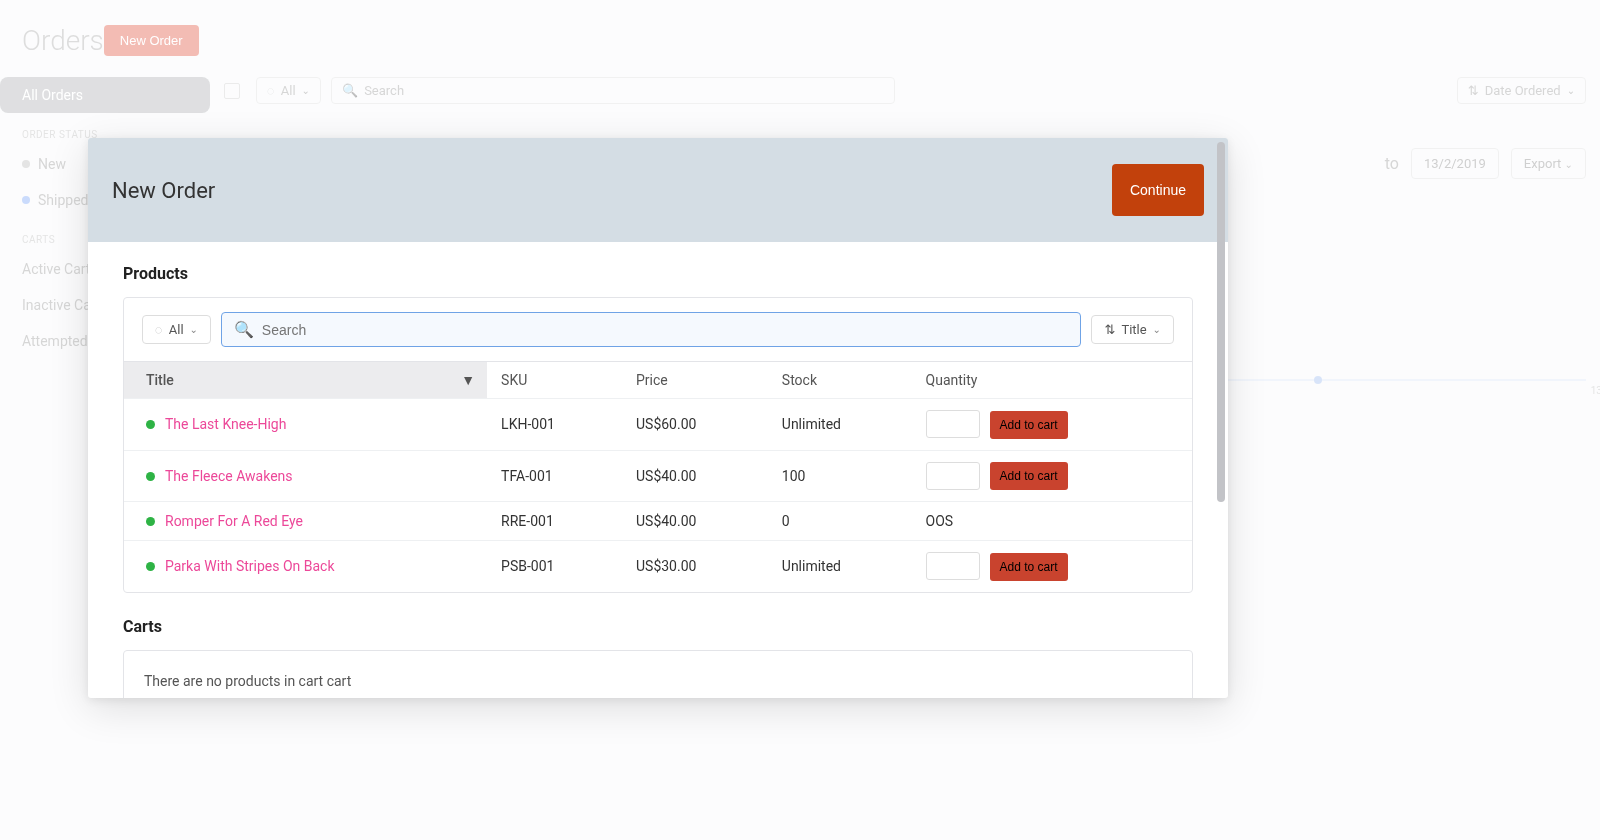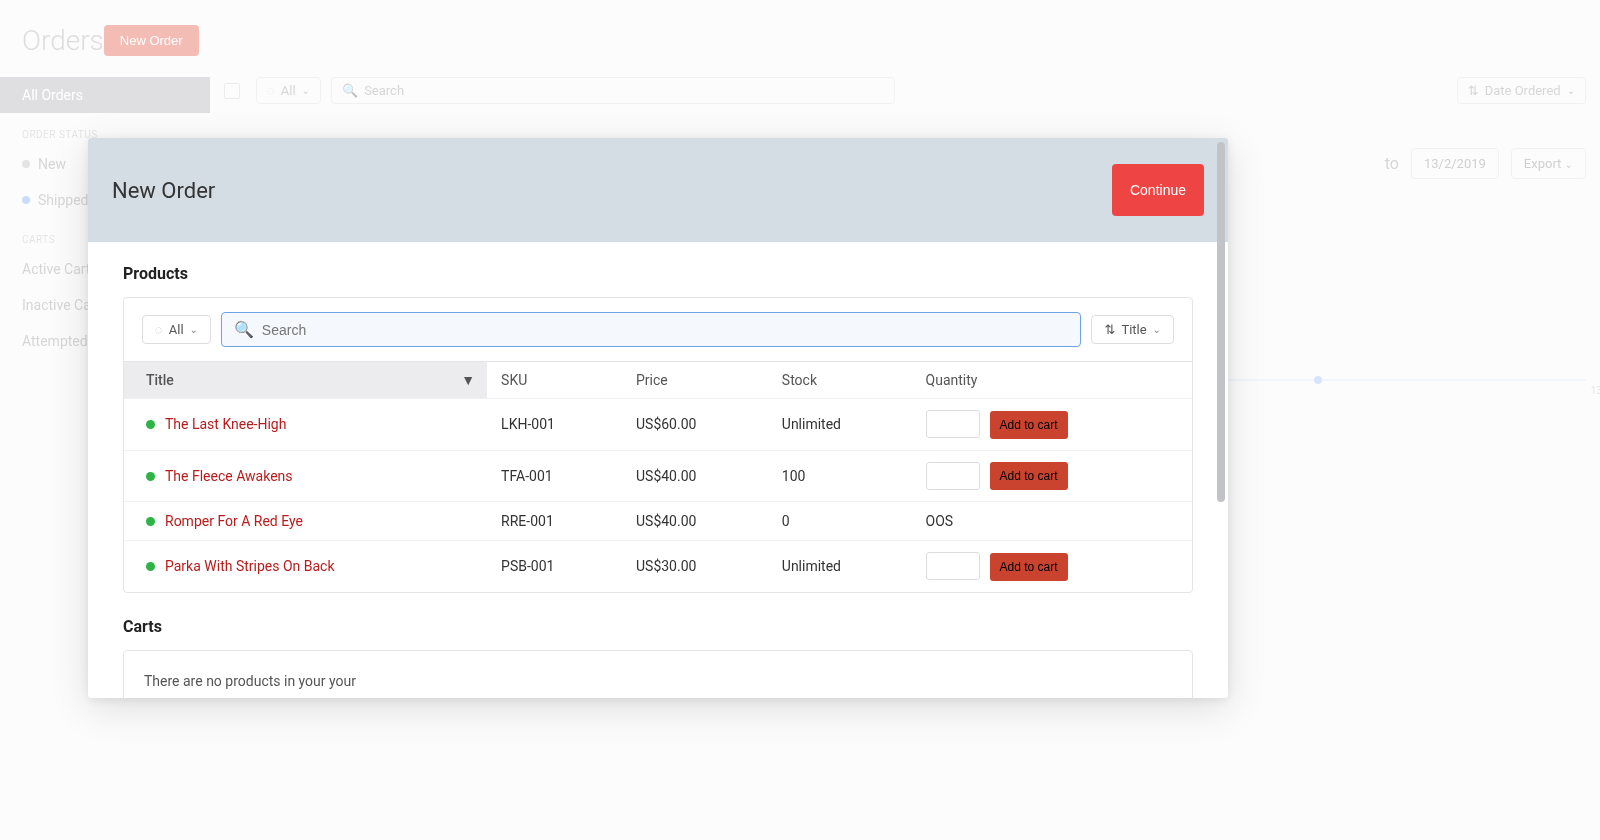--- a/index.html
+++ b/index.html
@@ -36,20 +36,21 @@
   width: 210px;
   padding: 10px 0;
 }
 .bg-sidebar .item {
   font-size: 14px;
   color: #999;
   padding: 10px 22px;
   display: flex;
   align-items: center;
   gap: 8px;
+  border-radius: 8px;
 }
 .bg-sidebar .item.active {
   background: #aeb0b4;
   color: #fff;
 }
 .bg-sidebar .section {
   font-size: 10px;
   color: #bbb;
   letter-spacing: .5px;
   padding: 16px 22px 6px;
@@ -103,21 +104,21 @@
   position:absolute; right:3px; top:4px; width:8px; height:360px;
   background:#c2c3c7; border-radius:4px;
 }
 .modal-header {
   background: #d4dde4;
   padding: 26px 24px;
   display:flex; justify-content:space-between; align-items:center;
 }
 .modal-title { font-size: 22px; font-weight: 400; color:#333; }
 .continue-btn {
-  background:#ef4444; color:#fff; border:none;
+  background:#c2410c; color:#fff; border:none;
   padding:18px 18px; border-radius:4px; font-size:14px;
 }
 .modal-body {
   padding: 22px 35px;
   overflow-y: auto;
   flex:1;
 }
 .section-h {
   font-size: 16px; font-weight:700; color:#222; margin-bottom:14px;
 }
@@ -153,21 +154,21 @@
 .ptable thead th.sorted {
   background:#ececee; position:relative; font-weight:500;
 }
 .sort-caret { position:absolute; right:12px; }
 .ptable tbody td {
   font-size:14px; color:#333;
   padding:11px 14px; border-top:1px solid #eef0f2;
   vertical-align:middle;
 }
 .status-dot { width:9px; height:9px; border-radius:50%; background:#2eb345; display:inline-block; margin-right:10px; }
-.plink { color:#b91c1c; cursor:pointer;margin-top:16px; }
+.plink { color:#ec4899; cursor:pointer;margin-top:16px; }
 .qty-input {
   width:54px; height:28px; border:1px solid #ddd; border-radius:3px; margin-right:10px;
 }
 .addcart {
   background:#c9432e; color:#000000; border:none;
   padding:7px 10px; font-size:12px; border-radius:3px; white-space:nowrap;
 }
 .cart-empty { padding:22px 20px; font-size:14px; color:#555; }
 .chev { font-size:10px; color:#888; }
 </style>
@@ -295,16 +296,16 @@
     <td>US$30.00</td>
     <td>Unlimited</td>
     <td><input class="qty-input" style=""><button class="addcart">Add to cart</button></td>
             </tr>
           </tbody>
       </table>
     </div>
 
     <div class="section-h">Carts</div>
     <div class="panel">
-      <div class="cart-empty">There are no products in your your</div>
+      <div class="cart-empty">There are no products in cart cart</div>
     </div>
   </div>
 </div>
 
 </body></html>

